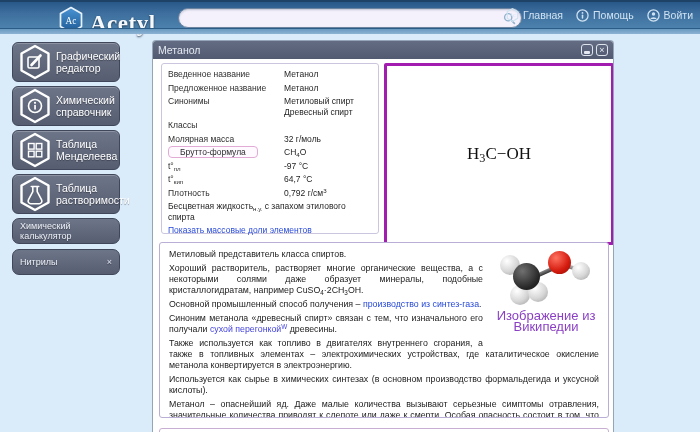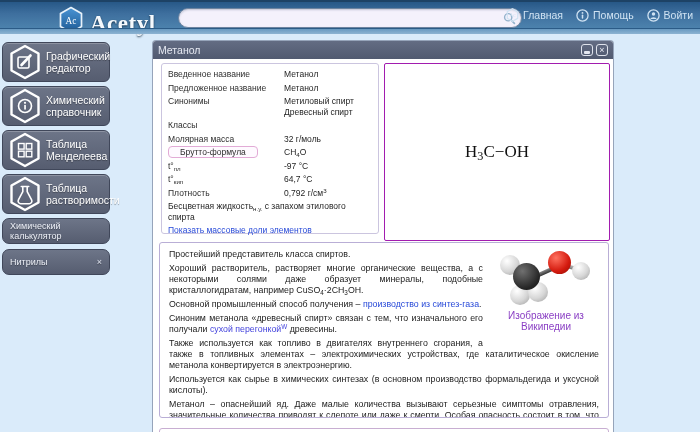--- a/index.html
+++ b/index.html
@@ -37,21 +37,21 @@
     background:transparent;font-size:10px;color:#223;font-family:"Liberation Sans",sans-serif;
   }
   .search-icon{position:absolute;right:5px;top:3px;width:13px;height:13px;}
   .nav{
     position:absolute;right:7px;top:6px;display:flex;gap:13px;align-items:center;
     color:#cfe2f2;font-size:10.5px;
   }
   .nav-item{display:flex;align-items:center;gap:4px;cursor:pointer;white-space:nowrap;}
   .nav-item svg{display:block;}
   
-  .sidebar{position:absolute;left:2px;top:42px;width:108px;}
+  .sidebar{position:absolute;left:12px;top:42px;width:108px;}
   .side-btn{
     height:40px;margin-bottom:4px;border-radius:6px;
     background:linear-gradient(#6d7588,#565d70);
     border:1px solid #40475a;box-sizing:border-box;
     box-shadow:inset 0 1px 0 rgba(255,255,255,.22);
     display:flex;align-items:center;color:#fff;cursor:pointer;
   }
   .side-btn .icon{width:32px;height:36px;margin:0 5px 0 6px;flex:none;}
   .side-btn .lbl{font-size:10.5px;line-height:12px;text-shadow:0 1px 1px rgba(0,0,0,.35);}
   .side-panel{
@@ -93,41 +93,41 @@
   .info-label{width:116px;flex:none;color:#2e2e2e;}
   .info-value{flex:1;}
   .link{color:#2749d8;cursor:pointer;text-decoration:none;}
   .tag{border:1px solid #e2abd6;border-radius:4px;padding:0 11px;background:#fefaff;}
   sub{font-size:.72em;vertical-align:-0.25em;line-height:0;}
   sup{font-size:.72em;vertical-align:0.45em;line-height:0;}
   .info-note{margin-bottom:3px;}
   
   .formula-box{
     position:absolute;left:231px;top:4px;width:224px;height:176px;
-    border:1px solid #a21caf;border-radius:2px;background:#fff;
+    border:3px solid #a21caf;border-radius:2px;background:#fff;
     display:flex;align-items:center;justify-content:center;
     font-family:"Liberation Serif", serif;font-size:17px;color:#101010;
   }
   
   .desc-box{
     position:absolute;left:6px;top:183px;width:450px;height:176px;
     border:1px solid #b9aed6;border-radius:3px;background:#fff;
     box-sizing:border-box;padding:3px 9px;overflow:hidden;
     font-size:8.8px;line-height:11px;color:#1b1b1b;text-align:justify;
   }
   .desc-box p{margin:3px 0;}
   .wikilink{color:#4444dd;cursor:pointer;}
   .molecule-wrap{float:right;width:106px;margin:3px 0 14px 10px;text-align:center;}
   .molecule{position:relative;width:100px;height:58px;margin:0 auto;}
   .sphere{position:absolute;border-radius:50%;}
   .sphere.h{background:radial-gradient(circle at 35% 30%, #ffffff, #d6d6d6 55%, #9c9c9c);}
   .sphere.c{background:radial-gradient(circle at 35% 30%, #707070, #232323 70%);}
   .sphere.o{background:radial-gradient(circle at 35% 30%, #ff7260, #d41a0e 60%, #8e0e05);}
   .bond{position:absolute;height:4px;border-radius:2px;background:linear-gradient(#888,#333);}
-  .caption{font-size:10px;color:#8a3fc4;margin-top:3px;cursor:pointer;}
+  .caption{font-size:13px;color:#8a3fc4;margin-top:3px;cursor:pointer;}
   
   .bottom-box{
     position:absolute;left:6px;top:369px;width:450px;height:30px;
     border:1px solid #c8aed2;border-radius:3px;background:#fff;box-sizing:border-box;
   }
 </style>
 </head>
 <body>
 
 <div class="header">
@@ -302,21 +302,21 @@
           <div class="sphere h" style="left:4px;top:6px;width:20px;height:20px;"></div>
           <div class="sphere h" style="left:14px;top:36px;width:20px;height:20px;"></div>
           <div class="sphere h" style="left:32px;top:33px;width:20px;height:20px;"></div>
           <div class="sphere c" style="left:17px;top:14px;width:27px;height:27px;"></div>
           <div class="sphere o" style="left:52px;top:2px;width:23px;height:23px;"></div>
           <div class="sphere h" style="left:76px;top:13px;width:18px;height:18px;"></div>
         </div>
         <div class="caption">Изображение из Википедии</div>
       </div>
 
-      <p>Простейший представитель класса спиртов.</p>
+      <p>Метиловый представитель класса спиртов.</p>
       <p><span>Хороший растворитель, растворяет многие органические вещества, а с некоторыми солями даже образует минералы, подобные кристаллогидратам, например CuSO</span><sub>4</sub><span>·2CH</span><sub>3</sub><span>OH.</span></p>
       <p><span>Основной промышленный способ получения – </span><span class="link">производство из синтез-газа</span><span>.</span></p>
       <p><span>Синоним метанола «древесный спирт» связан с тем, что изначального его получали </span><span class="wikilink"><span>сухой перегонкой</span><sup>W</sup></span><span> древесины.</span></p>
       <p>Также используется как топливо в двигателях внутреннего сгорания, а также в топливных элементах – электрохимических устройствах, где каталитическое окисление метанола конвертируется в электроэнергию.</p>
       <p>Используется как сырье в химических синтезах (в основном производство формальдегида и уксусной кислоты).</p>
       <p>Метанол – опаснейший яд. Даже малые количества вызывают серьезные симптомы отравления, значительные количества приводят к слепоте или даже к смерти. Особая опасность состоит в том, что по вкусу и запаху он неотличим от этилового спирта, из-за чего случаи отравления метанолом, в том числе массового отравления, многочисленны.</p>
     </div>
 
     <div class="bottom-box"></div>
   </div>

